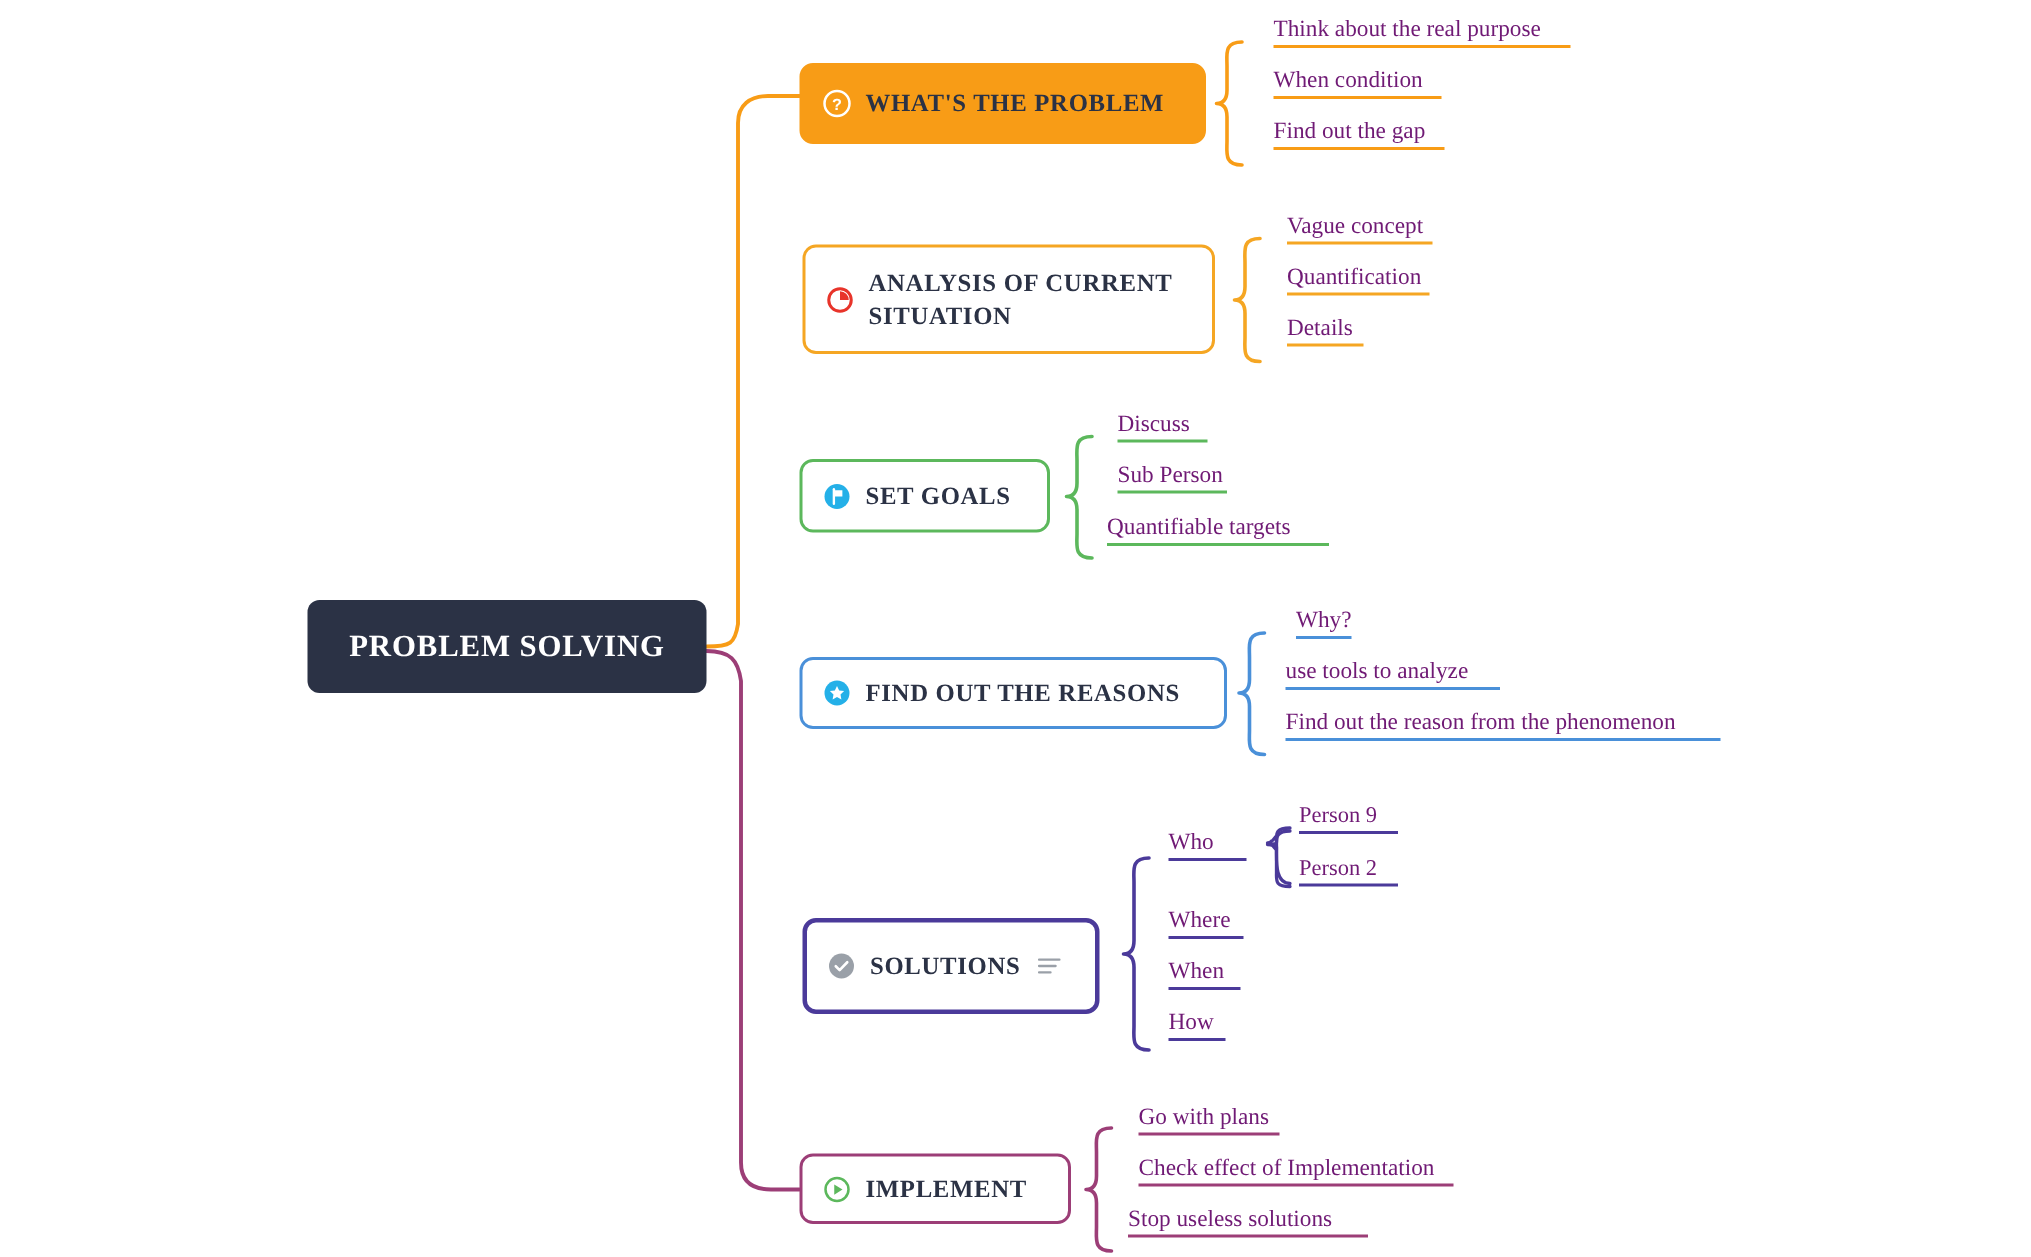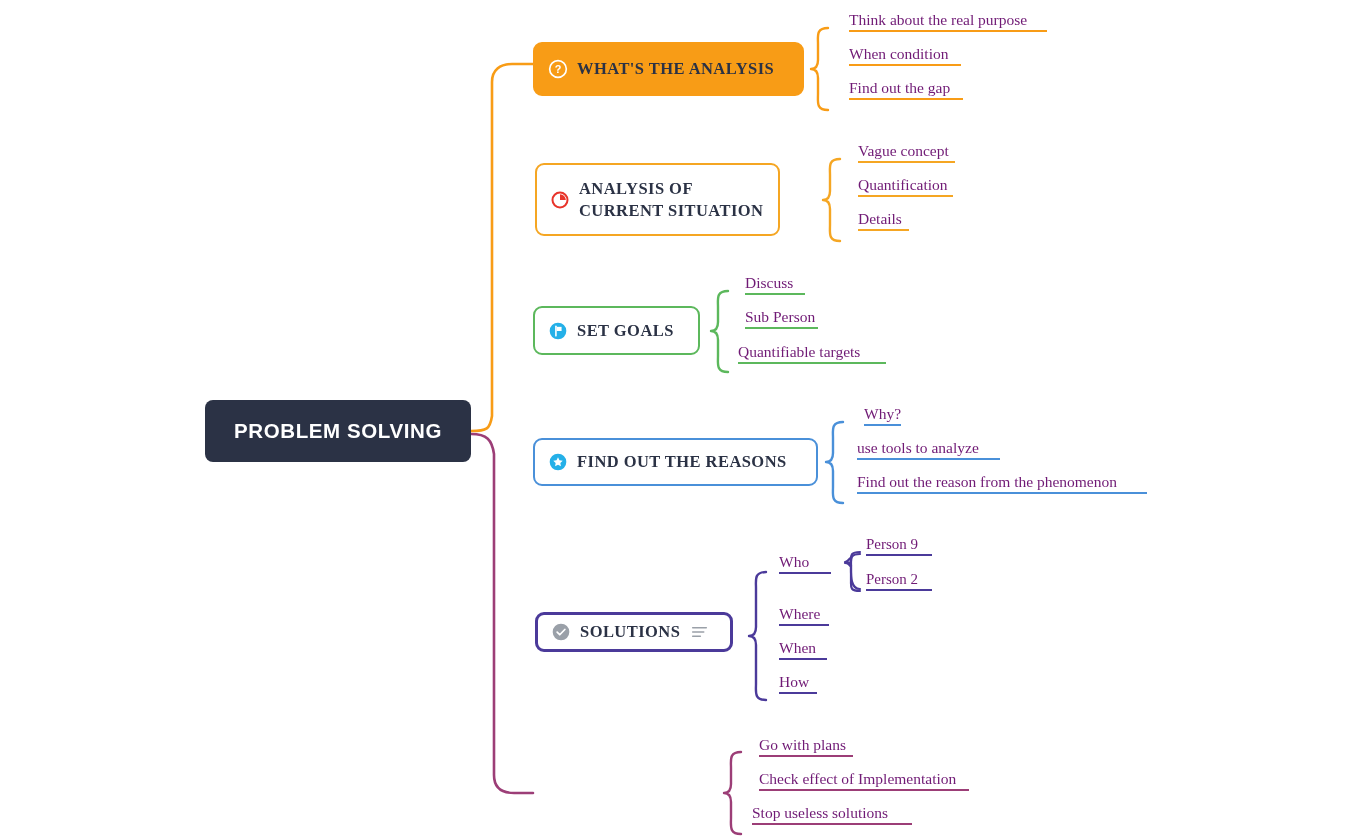--- a/index.html
+++ b/index.html
@@ -36,21 +36,21 @@
     top: 400px;
     width: 266px;
     height: 62px;
     background: #2b3245;
     border-radius: 8px;
     display: flex;
     align-items: center;
     justify-content: center;
   }
   .root-node .root-label {
-    font-family: Liberation Sans, sans-serif;
+    font-family: Liberation Serif, serif;
     font-weight: bold;
     font-size: 20.5px;
     letter-spacing: 0.6px;
     color: #ffffff;
     white-space: nowrap;
   }
 
   
   .topic {
     position: absolute;
@@ -86,24 +86,24 @@
   }
 
   .topic.filled {
     background: #f89c16;
     border-color: #f89c16;
   }
   .topic.filled .topic-label { color: #2b3245; }
 
   
   #node-problem   { left: 533px; top: 42px;  width: 271px; height: 54px; }
-  #node-analysis  { left: 535px; top: 163px; width: 245px; height: 73px; }
+  #node-analysis  { left: 535px; top: 163px; width: 275px; height: 73px; }
   #node-goals     { left: 533px; top: 306px; width: 167px; height: 49px; }
   #node-reasons   { left: 533px; top: 438px; width: 285px; height: 48px; }
-  #node-solutions { left: 535px; top: 612px; width: 198px; height: 40px; }
+  #node-solutions { left: 535px; top: 612px; width: 198px; height: 64px; }
   #node-implement { left: 533px; top: 769px; width: 181px; height: 47px; }
 
   
   .subitem {
     position: absolute;
     box-sizing: border-box;
     white-space: nowrap;
     font-family: "Liberation Serif", "DejaVu Serif", serif;
     font-size: 15.5px;
     color: #701a75;
@@ -144,21 +144,21 @@
 
   <div class="root-node">
     <span class="root-label">PROBLEM SOLVING</span>
   </div>
 
   <div class="topic filled" id="node-problem">
     <svg class="topic-icon" viewBox="0 0 24 24">
       <circle cx="12" cy="12" r="10" fill="none" stroke="#ffffff" stroke-width="2"></circle>
       <text x="12" y="17" text-anchor="middle" font-size="13" font-weight="bold" font-family="Liberation Sans, sans-serif" fill="#ffffff">?</text>
     </svg>
-    <span class="topic-label">WHAT'S THE ANALYSIS</span>
+    <span class="topic-label">WHAT'S THE PROBLEM</span>
   </div>
   <div class="subitem" style="left:849px; top:11px; min-width:198px; border-bottom-color:#f89c16;">Think about the real purpose</div>
   <div class="subitem" style="left:849px; top:45px; min-width:112px; border-bottom-color:#f89c16;">When condition</div>
   <div class="subitem" style="left:849px; top:79px; min-width:114px; border-bottom-color:#f89c16;">Find out the gap</div>
 
   <div class="topic" id="node-analysis" style="border-color:#f5a623;">
     <svg class="topic-icon" viewBox="0 0 24 24">
       <circle cx="12" cy="12" r="9" fill="none" stroke="#e8342a" stroke-width="2.4"></circle>
       <path d="M12 5 A7 7 0 0 1 19 12 L12 12 Z" fill="#e8342a"></path>
     </svg>
@@ -201,17 +201,24 @@
       <path d="M2 3 h16 M2 8 h13 M2 13 h9" stroke="#9aa0a8" stroke-width="1.8" stroke-linecap="round"></path>
     </svg>
   </div>
   <div class="subitem" style="left:779px; top:553px; min-width:52px; border-bottom-color:#4b3a9a;">Who</div>
   <div class="subitem small" style="left:866px; top:536px; min-width:66px; border-bottom-color:#4b3a9a;">Person 9</div>
   <div class="subitem small" style="left:866px; top:571px; min-width:66px; border-bottom-color:#4b3a9a;">Person 2</div>
   <div class="subitem" style="left:779px; top:605px; min-width:50px; border-bottom-color:#4b3a9a;">Where</div>
   <div class="subitem" style="left:779px; top:639px; min-width:48px; border-bottom-color:#4b3a9a;">When</div>
   <div class="subitem" style="left:779px; top:673px; min-width:38px; border-bottom-color:#4b3a9a;">How</div>
 
+  <div class="topic" id="node-implement" style="border-color:#9c3e77;">
+    <svg class="topic-icon" viewBox="0 0 24 24">
+      <circle cx="12" cy="12" r="9.2" fill="none" stroke="#5cb85c" stroke-width="2"></circle>
+      <path d="M9.8 7.9 L16.4 12 L9.8 16.1 Z" fill="#5cb85c"></path>
+    </svg>
+    <span class="topic-label">IMPLEMENT</span>
+  </div>
   <div class="subitem" style="left:759px; top:736px; min-width:94px; border-bottom-color:#9c3e77;">Go with plans</div>
   <div class="subitem" style="left:759px; top:770px; min-width:210px; border-bottom-color:#9c3e77;">Check effect of Implementation</div>
   <div class="subitem" style="left:752px; top:804px; min-width:160px; border-bottom-color:#9c3e77;">Stop useless solutions</div>
 
 </div>
 
 </body></html>

